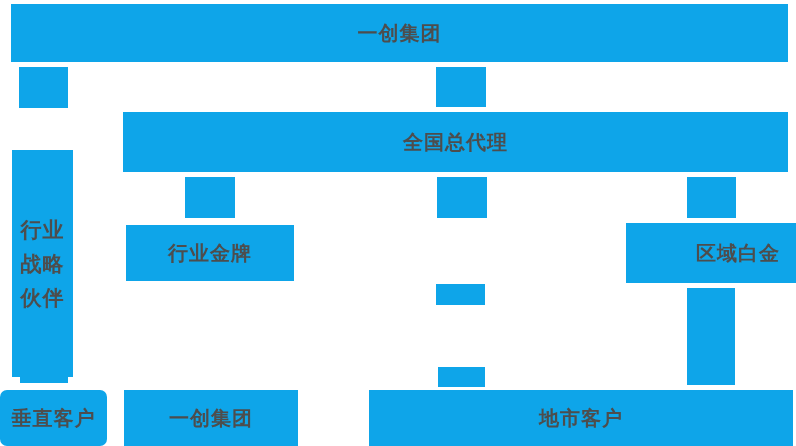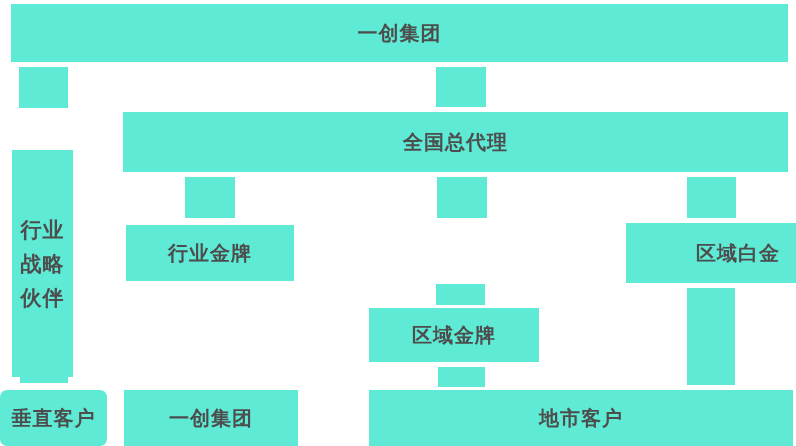--- a/index.html
+++ b/index.html
@@ -6,21 +6,21 @@
   .canvas {
     position: relative;
     width: 796px;
     height: 446px;
     background: #ffffff;
     overflow: hidden;
     font-family: "DejaVu Sans", sans-serif;
   }
   .box, .conn {
     position: absolute;
-    background: #5eead4;
+    background: #0ea5e9;
   }
   .box {
     display: flex;
     align-items: center;
     justify-content: center;
     color: #4d4d4d;
     font-weight: bold;
     font-size: 20px;
     letter-spacing: 1px;
     text-align: center;
@@ -84,23 +84,20 @@
 
   <div class="box n-gold">
     <span>行业金牌</span>
   </div>
   <div class="box n-plat">
     <span>区域白金</span>
   </div>
 
   <div class="conn c-d"></div>
 
-  <div class="box n-rgold">
-    <span>区域金牌</span>
-  </div>
 
   <div class="conn c-e"></div>
   <div class="conn c-f"></div>
   <div class="conn c-g"></div>
 
   <div class="box n-vert">
     <span>垂直客户</span>
   </div>
   <div class="box n-icust">
     <span>一创集团</span>

